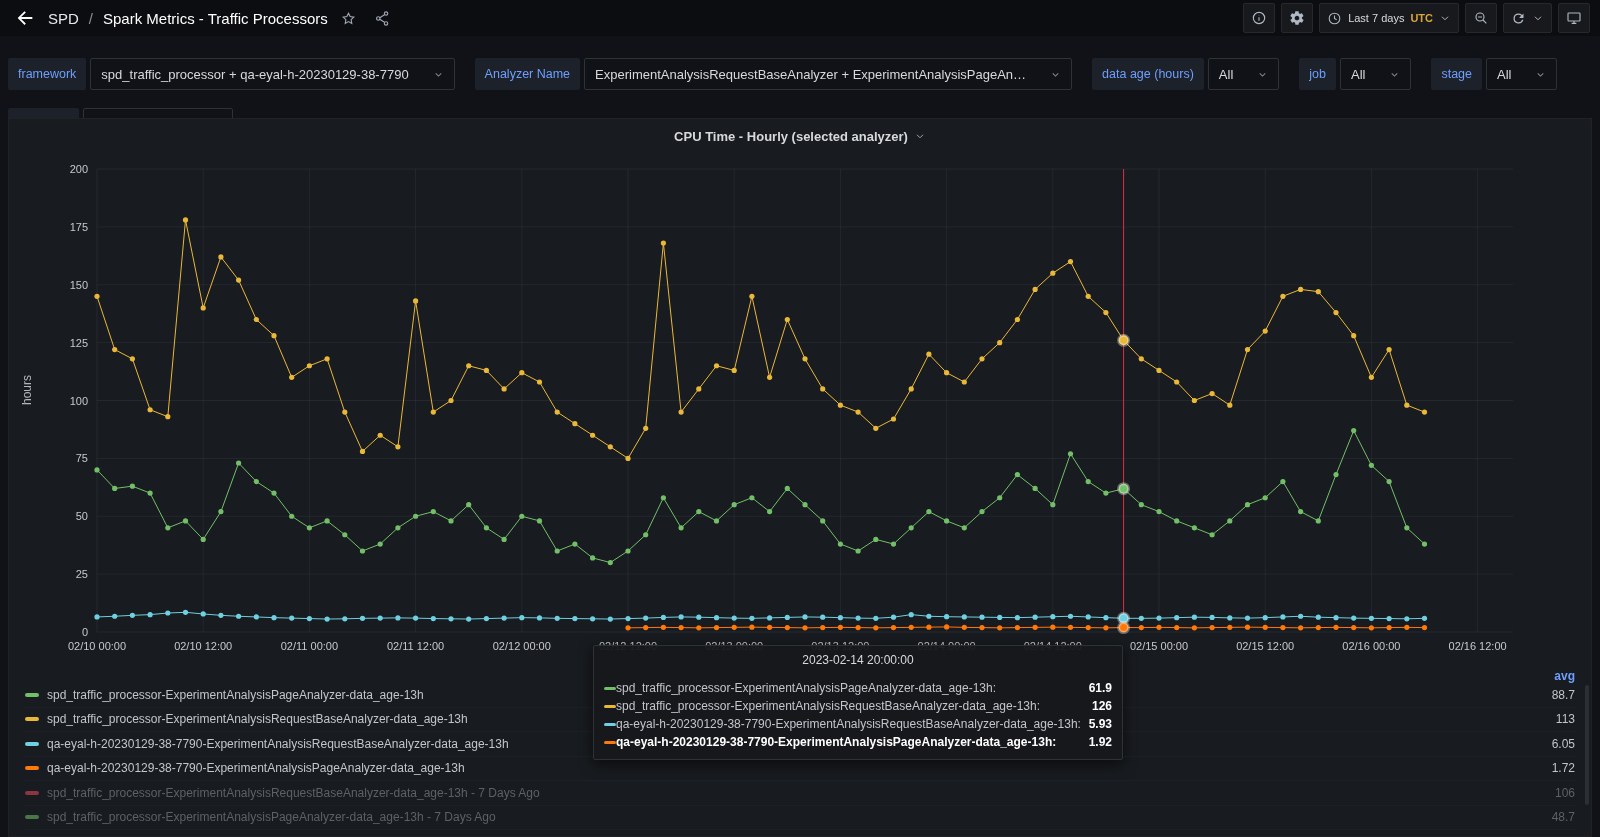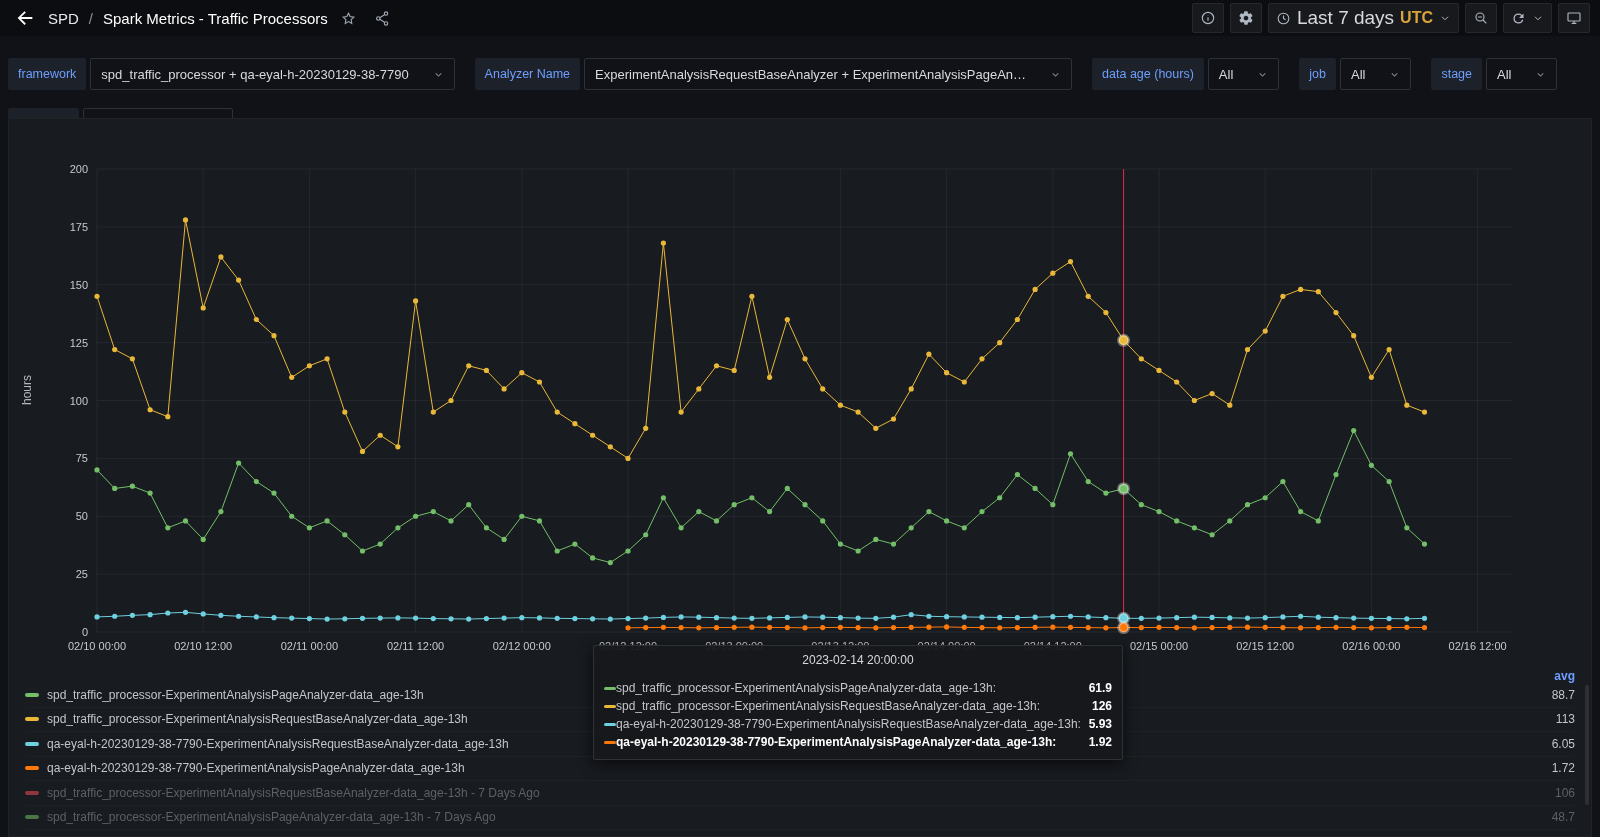--- a/index.html
+++ b/index.html
@@ -11,22 +11,22 @@
     display:flex; align-items:center; padding:0 10px; }
   .nav-left { display:flex; align-items:center; gap:8px; }
   .back-btn { width:30px; height:30px; display:flex; align-items:center; justify-content:center; cursor:pointer; }
   .crumb { font-size:15px; color:#e8e9ea; }
   .crumb-sep { color:#8e8e93; font-size:15px; margin:0 2px; }
   .crumb-title { font-weight:500; color:#ffffff; }
   .nav-icon-btn { width:26px; height:26px; display:flex; align-items:center; justify-content:center; cursor:pointer; }
   .nav-right { margin-left:auto; display:flex; align-items:center; gap:6px; }
   .tool-btn { height:30px; min-width:32px; background:#17191d; border:1px solid #26282d; border-radius:2px;
     display:flex; align-items:center; justify-content:center; gap:6px; padding:0 7px; cursor:pointer; }
-  .timepicker-label { font-size:19px; color:#d8d9da; white-space:nowrap; }
-  .tz-badge { font-size:16px; color:#d9a43d; font-weight:600; }
+  .timepicker-label { font-size:11px; color:#d8d9da; white-space:nowrap; }
+  .tz-badge { font-size:11px; color:#d9a43d; font-weight:600; }
   svg.ic { display:block; }
 
   
   .filters { position:absolute; top:36px; left:0; right:0; height:82px; background:#111217; padding:10px 8px 0 8px; }
   .filter-row { display:flex; align-items:center; gap:20px; margin-bottom:6px; }
   .filter-group { display:flex; align-items:stretch; gap:4px;margin-top:12px; }
   .filter-label { background:#1d212a; color:#6e9fff; font-size:12.5px; font-weight:500;
     display:flex; align-items:center; padding:0 10px; height:32px; border-radius:2px; white-space:nowrap; }
   .filter-value { background:#111217; border:1px solid #2c3235; color:#d8d9da; font-size:13px;
     display:flex; align-items:center; gap:24px; padding:0 10px; height:32px; border-radius:2px;
@@ -195,20 +195,26 @@
         <span>TimeFrameStart</span>
         <svg class="ic chev" width="11" height="11" viewBox="0 0 24 24" fill="none" stroke="#b0b8c4" stroke-width="2.2">
             <path d="M6 9.5l6 6 6-6"></path>
           </svg>
       </div>
     </div>
   </div>
 </div>
 
 <div class="panel">
+  <div class="panel-header">
+    <span class="panel-title">CPU Time - Hourly (selected analyzer)</span>
+    <svg class="ic" width="12" height="12" viewBox="0 0 24 24" fill="none" stroke="#9fa7b3" stroke-width="2">
+        <path d="M6 9.5l6 6 6-6"></path>
+      </svg>
+  </div>
 
   <div class="chart-wrap">
     <div class="y-axis-label">hours</div>
     <svg width="1582" height="508" viewBox="0 0 1582 508">
         <line x1="88" y1="479" x2="1504" y2="479" stroke="rgba(204,204,220,0.07)" stroke-width="1"></line>
         <text x="79" y="483" text-anchor="end" fill="#c7c8cc" font-size="11" font-family="Liberation Sans, sans-serif">0</text>
         <line x1="88" y1="421.125" x2="1504" y2="421.125" stroke="rgba(204,204,220,0.07)" stroke-width="1"></line>
         <text x="79" y="425.125" text-anchor="end" fill="#c7c8cc" font-size="11" font-family="Liberation Sans, sans-serif">25</text>
         <line x1="88" y1="363.25" x2="1504" y2="363.25" stroke="rgba(204,204,220,0.07)" stroke-width="1"></line>
         <text x="79" y="367.25" text-anchor="end" fill="#c7c8cc" font-size="11" font-family="Liberation Sans, sans-serif">50</text>

